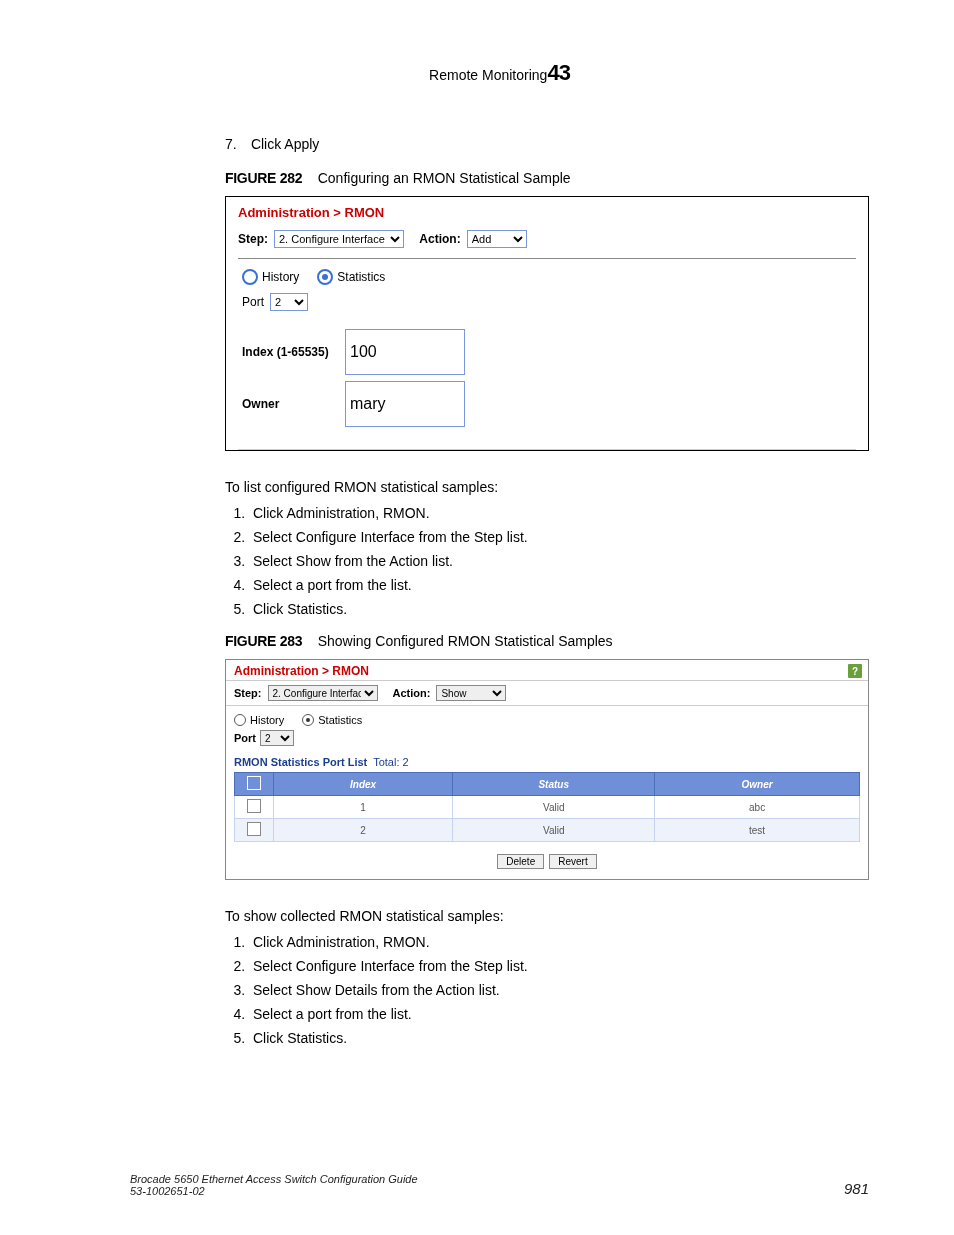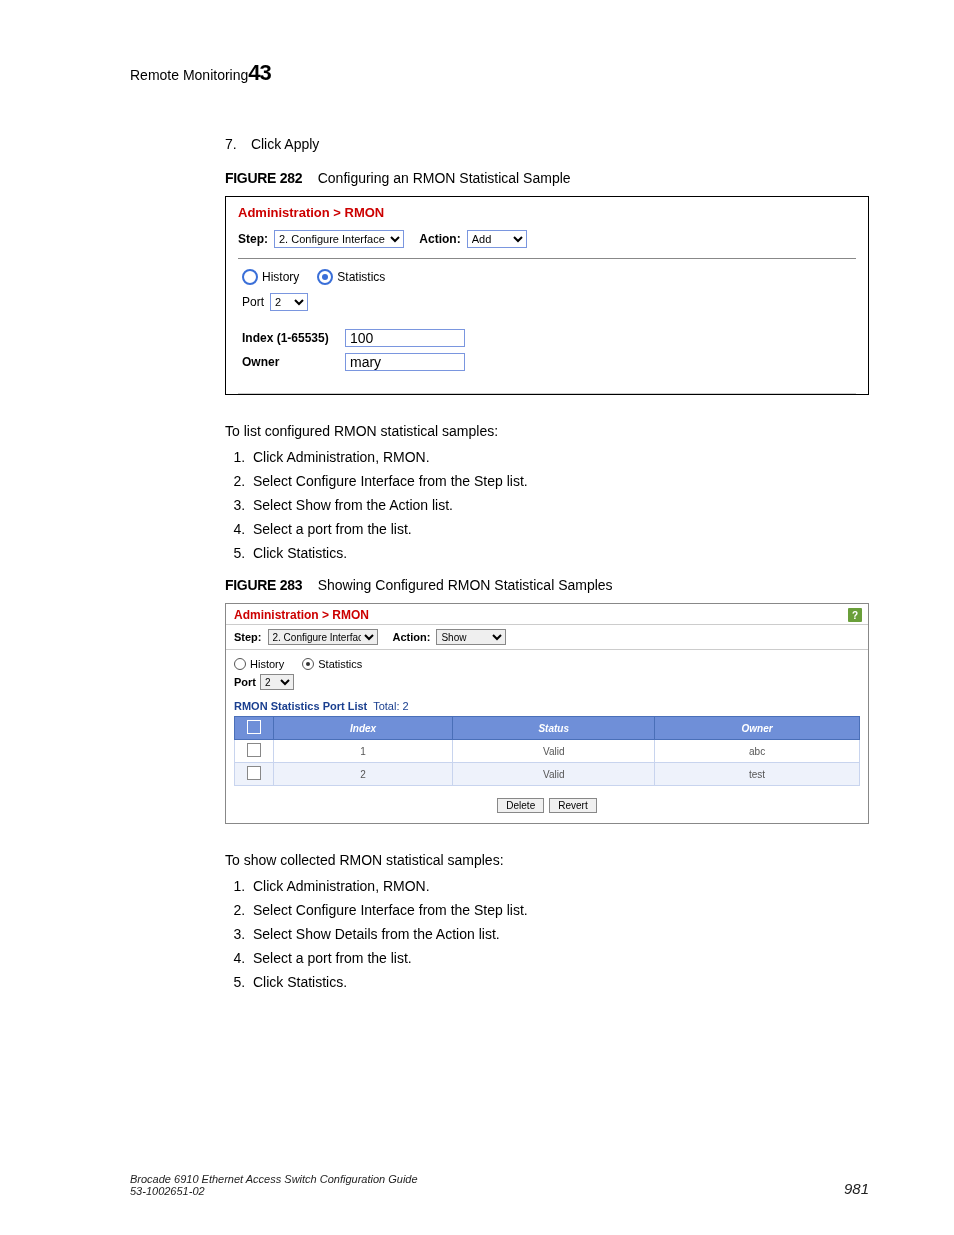--- a/index.html
+++ b/index.html
@@ -12,21 +12,21 @@
   }
   .page {
     width: 954px;
     height: 1235px;
     position: relative;
     box-sizing: border-box;
     padding: 60px 85px 40px 130px;
   }
   .header {
     display: flex;
-    justify-content: flex-start;
+    justify-content: center;
     align-items: baseline;
     margin-bottom: 50px;
   }
   .header-title { font-size: 14px; }
   .chapter-num { font-size: 22px; font-weight: bold; letter-spacing: -1px; }
   .body-indent { margin-left: 95px; }
   .step-line { margin: 6px 0 18px 0; }
   .step-num { display: inline-block; width: 22px; }
   .figure-caption { margin: 6px 0 10px 0; }
   .fig-label { font-weight: bold; font-family: Arial, sans-serif; font-stretch: condensed; letter-spacing: -0.3px; }
@@ -62,21 +62,21 @@
   .radio-item { display:flex; align-items:center; gap:4px;}
   .radio-circle {
     width:12px;height:12px;border:2px solid #3a6fd8;border-radius:50%;display:inline-flex;align-items:center;justify-content:center;
   }
   .radio-dot{width:6px;height:6px;background:#3a6fd8;border-radius:50%;}
   .port-row { padding: 4px 16px 6px 16px; font-size:12px; display:flex; align-items:center; gap:6px;}
   .form-grid { padding: 6px 16px 10px 16px; font-size:12px;}
   .form-line { display:flex; align-items:center; margin:6px 0; gap:8px;}
   .form-line .lbl { width:95px; font-weight:bold; }
   .text-input {
-    font-size:14px; height:16px; border:1px solid #7a96df; padding:0 4px; width:110px;
+    font-size:16px; height:16px; border:1px solid #7a96df; padding:14px 4px; width:110px;
   }
   .btn-row { text-align:center; padding:6px 0 10px 0;}
   .winbtn {
     font-size:11px; padding:1px 10px; background:#f0f0f0; border:1px solid #888; border-radius:2px; margin:0 2px;
   }
 
   
   .panel2 {
     border: 1px solid #888;
     margin-bottom: 28px;
@@ -265,18 +265,18 @@
       <li>Click Administration, RMON.</li>
       <li>Select Configure Interface from the Step list.</li>
       <li>Select Show Details from the Action list.</li>
       <li>Select a port from the list.</li>
       <li>Click Statistics.</li>
     </ol>
   </div>
 
   <div class="footer">
     <div>
-      <div>Brocade 6910 Ethernet Access Switch Configuration Guide</div>
+      <div>Brocade 5650 Ethernet Access Switch Configuration Guide</div>
       <div>53-1002651-02</div>
     </div>
     <div class="footer-right">981</div>
   </div>
 </div>
 
 </body></html>

